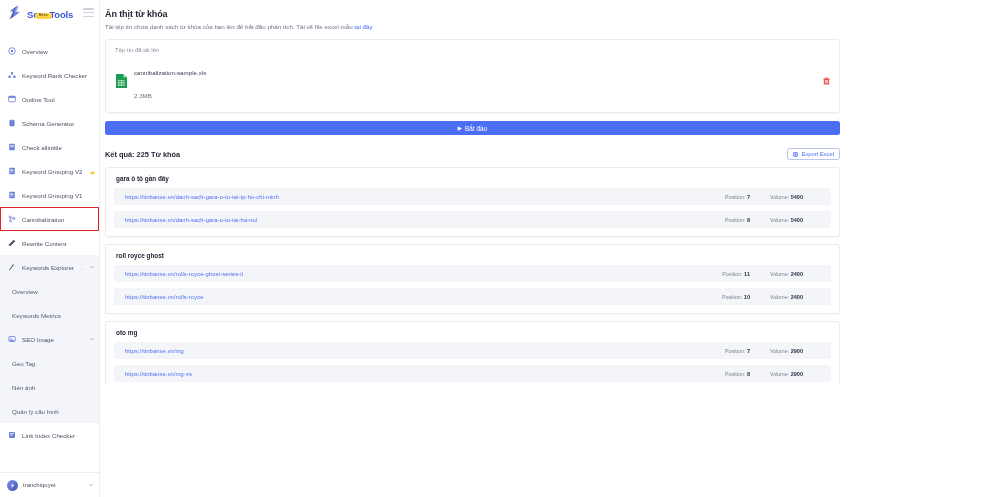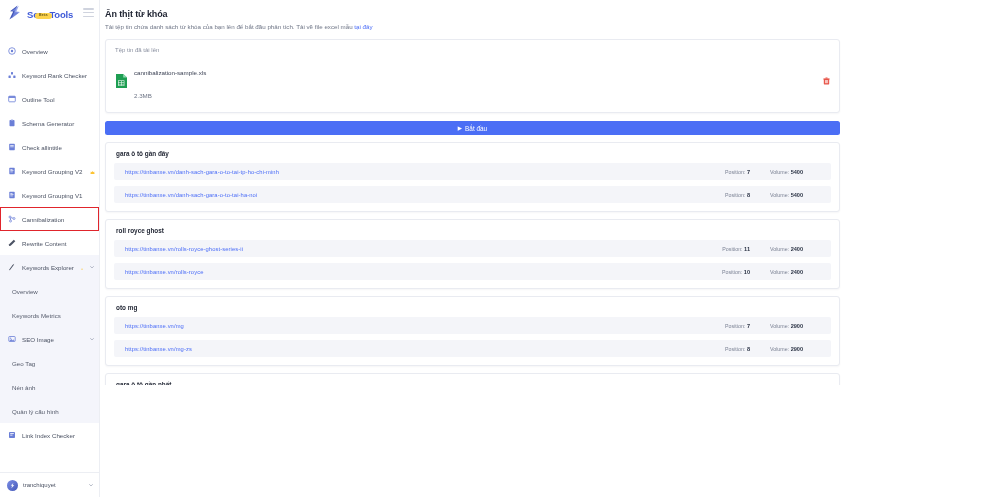--- a/index.html
+++ b/index.html
@@ -408,20 +408,34 @@
             </svg>
           </span>
         </div>
       </section>
 
       <button class="start-btn">
         <span class="play">▶</span>
         <span>Bắt đầu</span>
       </button>
 
+      <div class="result-bar">
+        <span class="result-title">Kết quả: 225 Từ khóa</span>
+        <button class="export-btn">
+          <span class="ex-ic">
+            <svg viewBox="0 0 14 14">
+                <rect x="1" y="1" width="12" height="12" rx="1.6" fill="#4b6ef5"></rect>
+                <rect x="3.2" y="3.2" width="7.6" height="7.6" fill="#fff" opacity=".85"></rect>
+                <rect x="3.2" y="6.4" width="7.6" height="1.1" fill="#4b6ef5"></rect>
+                <rect x="6.4" y="3.2" width="1.1" height="7.6" fill="#4b6ef5"></rect>
+              </svg>
+          </span>
+          <span>Export Excel</span>
+        </button>
+      </div>
 
       <section class="kw-card">
         <div class="kw-title">gara ô tô gần đây</div>
         <div class="url-row">
           <a class="url-link" href="#">https://tinbanxe.vn/danh-sach-gara-o-to-tai-tp-ho-chi-minh</a>
           <span class="row-pos"><span>Position:</span> <b>7</b></span>
           <span class="row-vol"><span>Volume:</span> <b>5400</b></span>
         </div>
         <div class="url-row">
           <a class="url-link" href="#">https://tinbanxe.vn/danh-sach-gara-o-to-tai-ha-noi</a>

